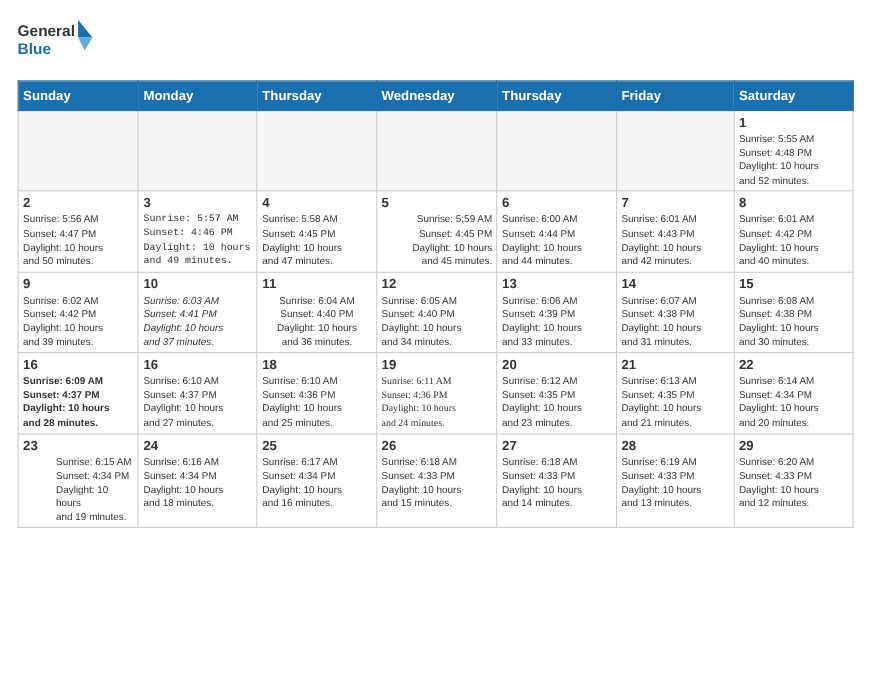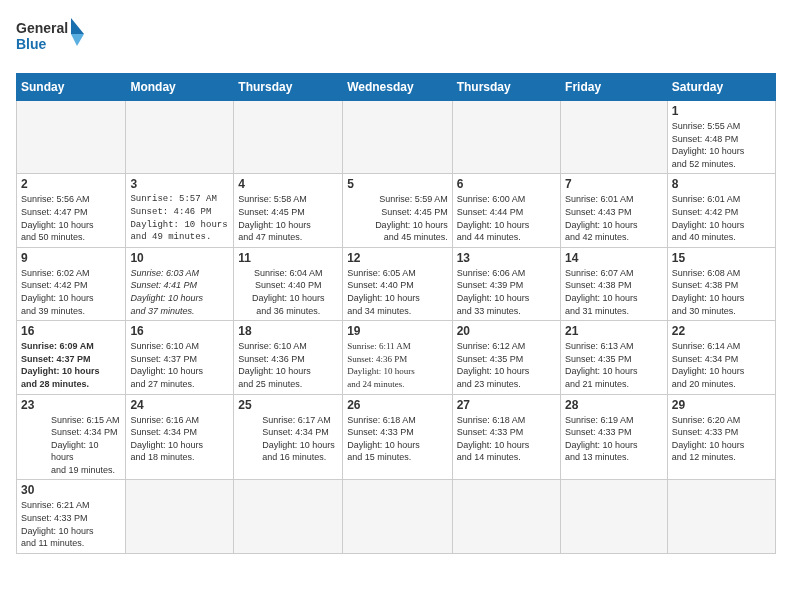--- a/index.html
+++ b/index.html
@@ -287,21 +287,21 @@
         </td>
         <td>
           <span class="day-number">24</span>
           <div class="day-info" style="white-space: pre-line;">Sunrise: 6:16 AM
 Sunset: 4:34 PM
 Daylight: 10 hours
 and 18 minutes.</div>
         </td>
         <td>
           <span class="day-number">25</span>
-          <div class="day-info" style="white-space: pre-line; margin-left: 24px;">Sunrise: 6:17 AM
+          <div class="day-info" style="white-space: pre-line;">Sunrise: 6:17 AM
 Sunset: 4:34 PM
 Daylight: 10 hours
 and 16 minutes.</div>
         </td>
         <td>
           <span class="day-number">26</span>
           <div class="day-info" style="white-space: pre-line;">Sunrise: 6:18 AM
 Sunset: 4:33 PM
 Daylight: 10 hours
 and 15 minutes.</div>
@@ -320,30 +320,15 @@
 Daylight: 10 hours
 and 13 minutes.</div>
         </td>
         <td>
           <span class="day-number">29</span>
           <div class="day-info" style="white-space: pre-line;">Sunrise: 6:20 AM
 Sunset: 4:33 PM
 Daylight: 10 hours
 and 12 minutes.</div>
         </td>
-      </tr>
-      <tr class="last-row">
-        <td class="has-data">
-          <span class="day-number">30</span>
-          <div class="day-info" style="white-space: pre-line;">Sunrise: 6:21 AM
-Sunset: 4:33 PM
-Daylight: 10 hours
-and 11 minutes.</div>
-        </td>
-        <td class="empty"></td>
-        <td class="empty"></td>
-        <td class="empty"></td>
-        <td class="empty"></td>
-        <td class="empty"></td>
-        <td class="empty"></td>
       </tr>
     </tbody>
 </table>
 
 </body></html>

